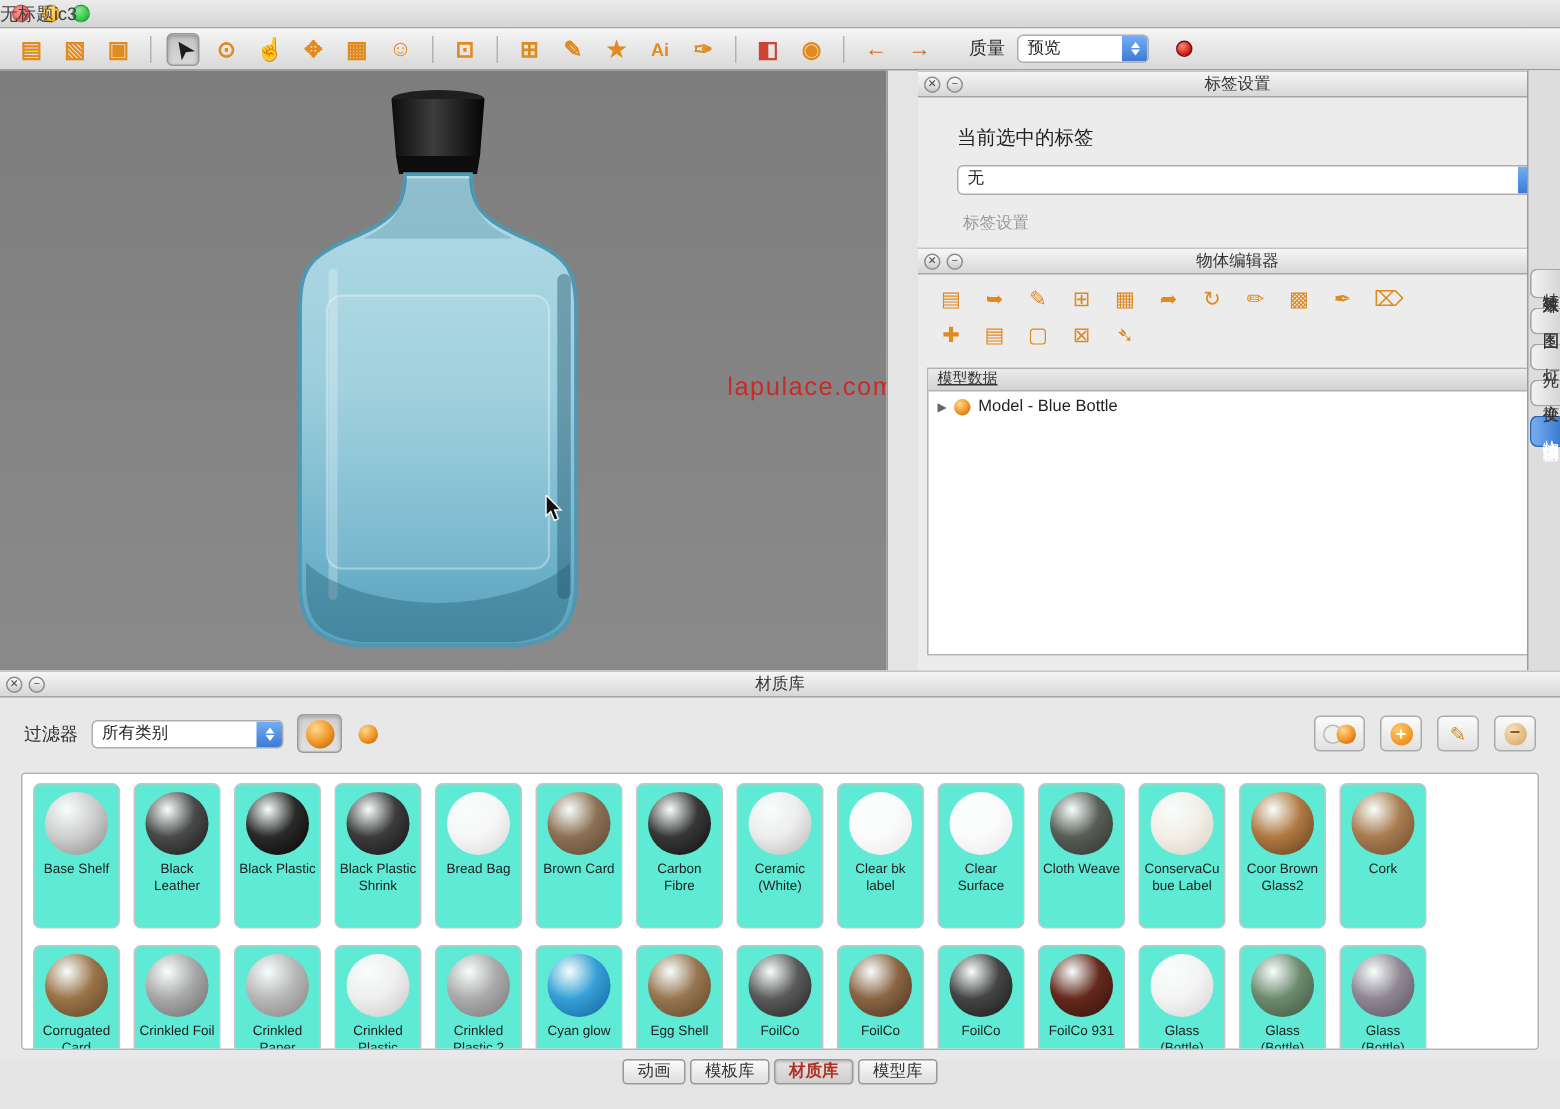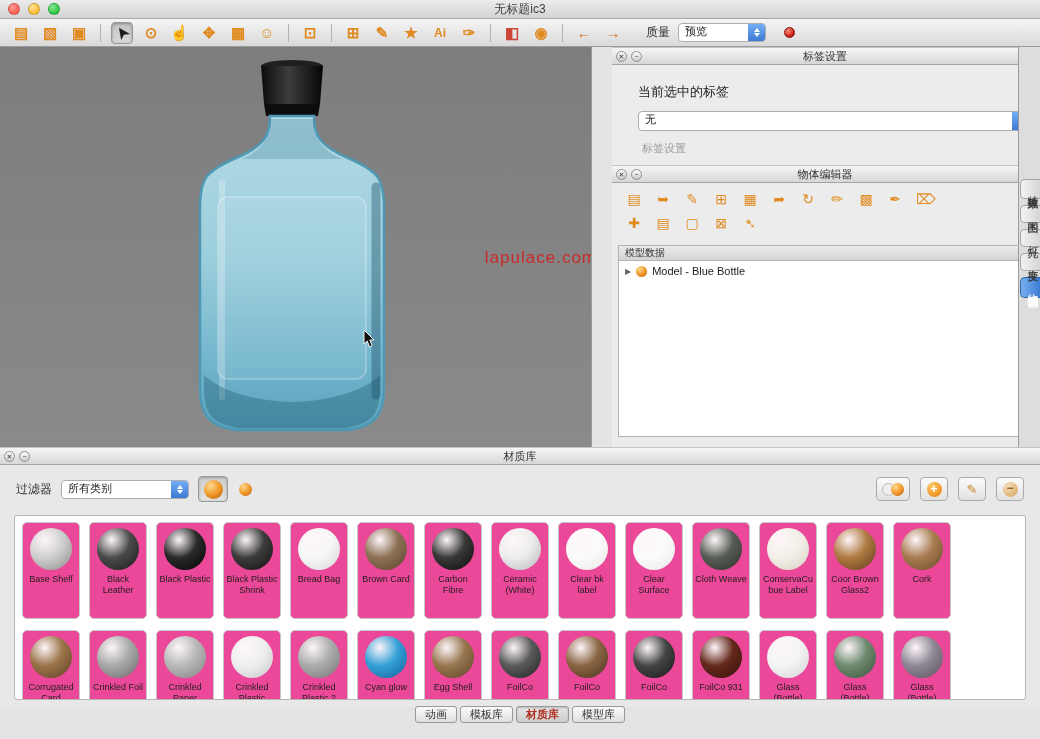--- a/index.html
+++ b/index.html
@@ -7,21 +7,21 @@
   body { font-family:"Liberation Sans", sans-serif; background:#e4e4e4; position:relative; }
 
   
   .titlebar { position:absolute; top:0; left:0; right:0; height:19px;
     background:linear-gradient(#ececec,#d4d4d4); border-bottom:1px solid #a8a8a8;
     display:flex; align-items:center; }
   .tl { width:12px; height:12px; border-radius:50%; margin-left:8px; border:1px solid rgba(0,0,0,.2); }
   .tl.red { background:radial-gradient(circle at 35% 30%, #ff9a92, #ff5f57 70%); }
   .tl.yellow { background:radial-gradient(circle at 35% 30%, #ffe29a, #febc2e 70%); }
   .tl.green { background:radial-gradient(circle at 35% 30%, #8ae89a, #28c840 70%); }
-  .win-title { position:absolute; left:0; right:0; text-align:center; font-size:12px; color:#3f3f3f; line-height:19px; pointer-events:none; }
+  .win-title { position:absolute; left:0; right:0; text-align:left; font-size:12px; color:#3f3f3f; line-height:19px; pointer-events:none; }
 
   
   .toolbar { position:absolute; top:19px; left:0; right:0; height:28px;
     background:linear-gradient(#f5f5f5,#d9d9d9); border-bottom:1px solid #9b9b9b;
     display:flex; align-items:center; padding:0 10px; }
   .tb-icons { display:flex; align-items:center; gap:7px; }
   .tb-btn { min-width:22px; height:22px; display:inline-flex; align-items:center; justify-content:center;
     font-size:15px; color:#e08a1f; cursor:default; }
   .tb-btn .g { display:inline-block; font-weight:bold; }
   .tb-btn.sel { background:linear-gradient(#c2c2c2,#d9d9d9); border:1px solid #979797; border-radius:4px;
@@ -66,21 +66,21 @@
   .pl-combo .combo { width:100%; height:20px; }
   .pl-foot { position:absolute; left:30px; top:94px; font-size:11px; color:#9b9b9b; }
 
   .panel-oe { position:absolute; top:118px; left:0; right:0; bottom:0; background:#ececec; }
   .oe-rows { padding:8px 14px 0; }
   .oe-row { display:flex; gap:13px; margin-bottom:8px; }
   .oe-btn { width:16px; height:16px; font-size:14px; line-height:16px; text-align:center; color:#e08a1f; }
   .oe-listwrap { position:absolute; left:6px; right:6px; top:80px; bottom:10px;
     border:1px solid #b2b2b2; display:flex; flex-direction:column; background:#fff; }
   .oe-listhead { height:15px; background:linear-gradient(#ebebeb,#d3d3d3); border-bottom:1px solid #b2b2b2;
-    font-size:10px; color:#333; padding-left:6px; line-height:14px; }
+    font-size:10px; color:#333; padding-left:6px; line-height:14px;text-decoration:underline; }
   .tree-row { display:flex; align-items:center; gap:5px; padding:4px 6px; font-size:11px; color:#222; }
   .disc { font-size:8px; color:#666; }
   .mini-sphere { width:11px; height:11px; border-radius:50%;
     background:radial-gradient(circle at 35% 30%, #ffd98e, #ef9322 55%, #a85a0e 100%); }
 
   
   .side-strip { position:absolute; left:1018px; top:47px; width:22px; height:400px;
     background:#dddddd; border-left:1px solid #9b9b9b; padding-top:132px; }
   .side-tab { writing-mode:vertical-rl; width:20px; margin:0 0 6px 1px; padding:7px 0;
     text-align:center; font-size:11px; color:#333; border:1px solid #a5a5a5; border-right:none;
@@ -111,21 +111,21 @@
     background:radial-gradient(circle at 35% 30%, #ffc96a, #ef9322 70%); color:#fff; font-size:12px;
     line-height:14px; text-align:center; font-weight:bold; }
   .pencil-glyph { font-size:13px; color:#c9862a; }
   .minus-circle { width:15px; height:15px; border-radius:50%;
     background:radial-gradient(circle at 35% 30%, #f5e0bf, #dfb476 70%); color:#8a5a20; font-size:12px;
     line-height:13px; text-align:center; font-weight:bold; }
 
   .mat-box { position:absolute; left:14px; right:14px; top:68px; height:185px;
     background:#fff; border:1px solid #b5b5b5; border-radius:3px; overflow:hidden; padding:6px 7px; }
   .mat-row { display:flex; gap:9px; margin-bottom:11px; }
-  .mat-card { width:58px; flex:0 0 58px; border:1px solid #c6c6c6; border-radius:5px; background:#ec4899;
+  .mat-card { width:58px; flex:0 0 58px; border:1px solid #c6c6c6; border-radius:5px; background:#5eead4;
     display:flex; flex-direction:column; align-items:center; padding:5px 2px 3px; height:97px; overflow:hidden; }
   .mat-sphere { width:42px; height:42px; border-radius:50%; flex:0 0 42px; }
   .mat-label { font-size:9px; line-height:10.5px; text-align:center; color:#1e1e1e; margin-top:4px; word-break:break-word; }
 
   
   .bottom-tabs { position:absolute; top:706px; left:0; right:0; display:flex; justify-content:center; gap:3px; }
   .btab { height:17px; line-height:15px; padding:0 9px; font-size:11px; color:#333;
     border:1px solid #999; border-radius:3px; background:linear-gradient(#fbfbfb,#dedede); }
   .btab.active { color:#b13125; background:linear-gradient(#e6e6e6,#cecece);
     box-shadow:inset 0 1px 2px rgba(0,0,0,.2); font-weight:bold; }

